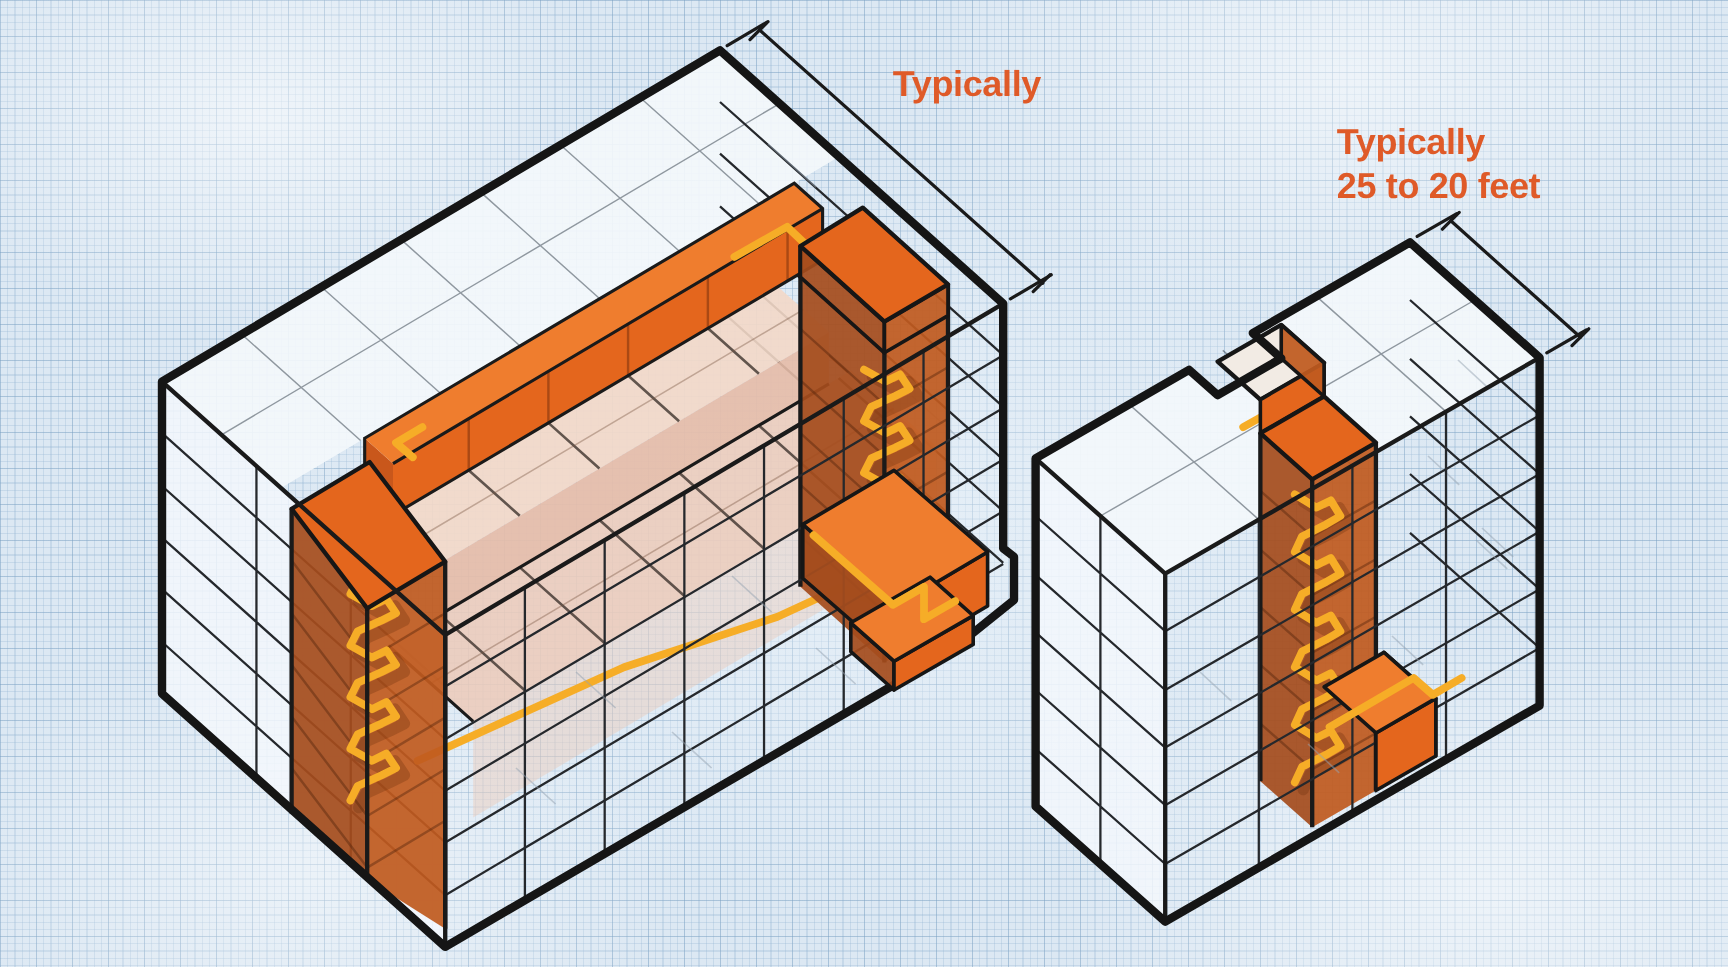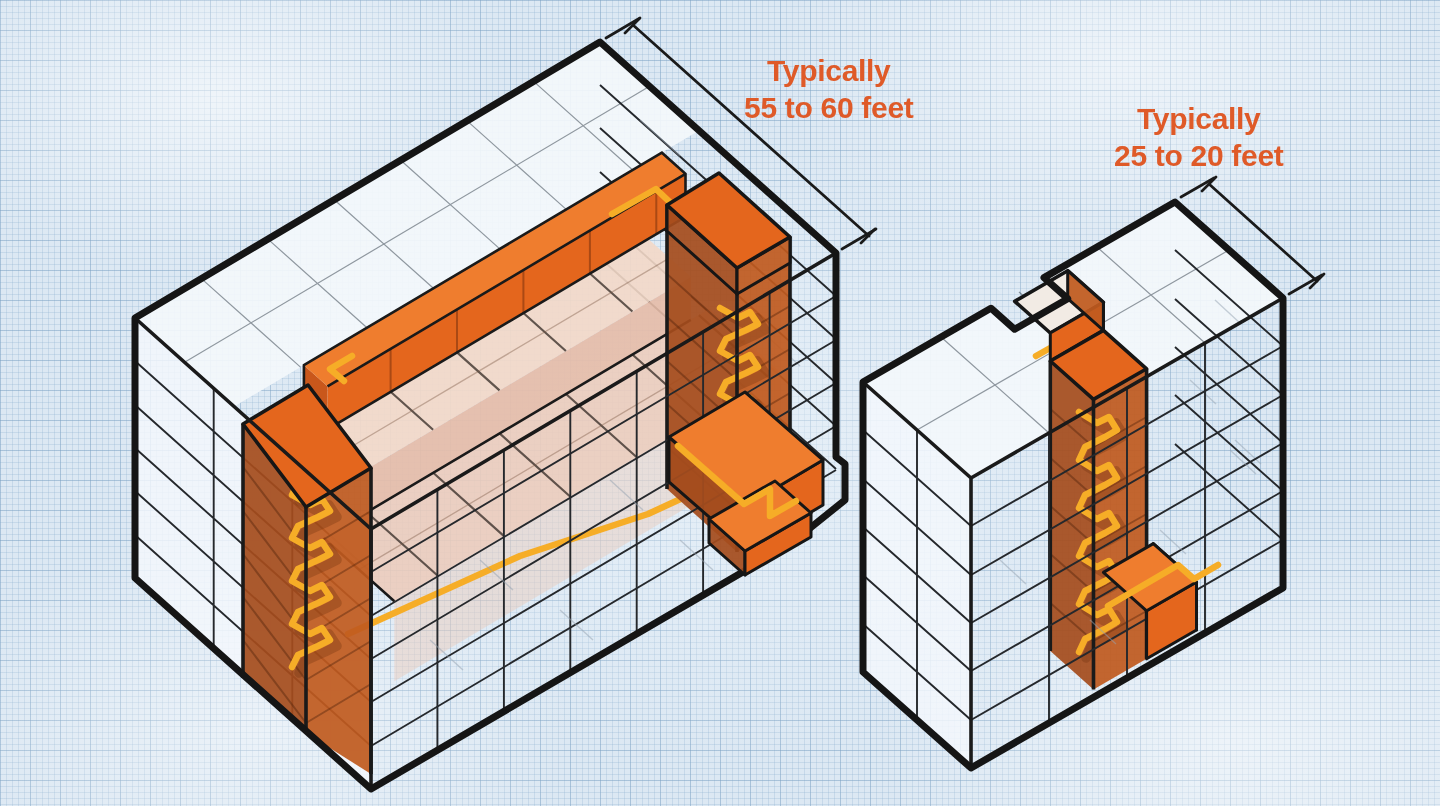--- a/index.html
+++ b/index.html
@@ -10,21 +10,20 @@
       radial-gradient(420px 260px at 15% 12%, rgba(255,255,255,.55), transparent 70%),
       radial-gradient(500px 300px at 78% 8%,  rgba(255,255,255,.50), transparent 70%),
       radial-gradient(450px 280px at 18% 90%, rgba(255,255,255,.45), transparent 70%),
       radial-gradient(520px 320px at 86% 92%, rgba(255,255,255,.50), transparent 70%),
       radial-gradient(700px 420px at 50% 55%, rgba(238,245,251,.55), transparent 75%),
       repeating-linear-gradient(to right,  rgba(120,158,192,.38) 0 1px, transparent 1px 30px),
       repeating-linear-gradient(to bottom, rgba(120,158,192,.38) 0 1px, transparent 1px 30px),
       repeating-linear-gradient(to right,  rgba(147,180,210,.30) 0 1px, transparent 1px 6px),
       repeating-linear-gradient(to bottom, rgba(147,180,210,.30) 0 1px, transparent 1px 6px),
       var(--background,#dce8f3);
-    text-align: center;
   }
   svg{position:absolute;left:0;top:0;}
   
   .f-white{fill:rgba(244,248,252,.82);}
   .f-roof{fill:rgba(243,247,251,.92);}
   .f-or{fill:var(--accent-orange,#e4661d);}
   .f-or-top{fill:var(--orange-light,#ef7d2e);}
   .f-or-l{fill:var(--orange-dark-face,#a54c1d);fill-opacity:.93;}
   .f-or-r{fill:var(--orange-mid-face,#c05a1f);fill-opacity:.93;}
   .f-or-end{fill:#c9571b;}
@@ -185,19 +184,18 @@
   </g>
   <g>
     <path class="s-dim" d="M1181,197L1214,178M1289,294L1322,275"></path>
     <path class="s-dim" d="M1209,184L1317,281"></path>
     <path class="s-dim" d="M1202,191L1216,177M1310,288L1324,274"></path>
   </g>
 </svg>
 
   <div class="label" style="left:744px;top:52px">
     <div>Typically</div>
-    <div>55 to 60 feet</div>
   </div>
   <div class="label" style="left:1114px;top:100px">
     <div>Typically</div>
     <div>25 to 20 feet</div>
   </div>
 </div>
 
 </body></html>

